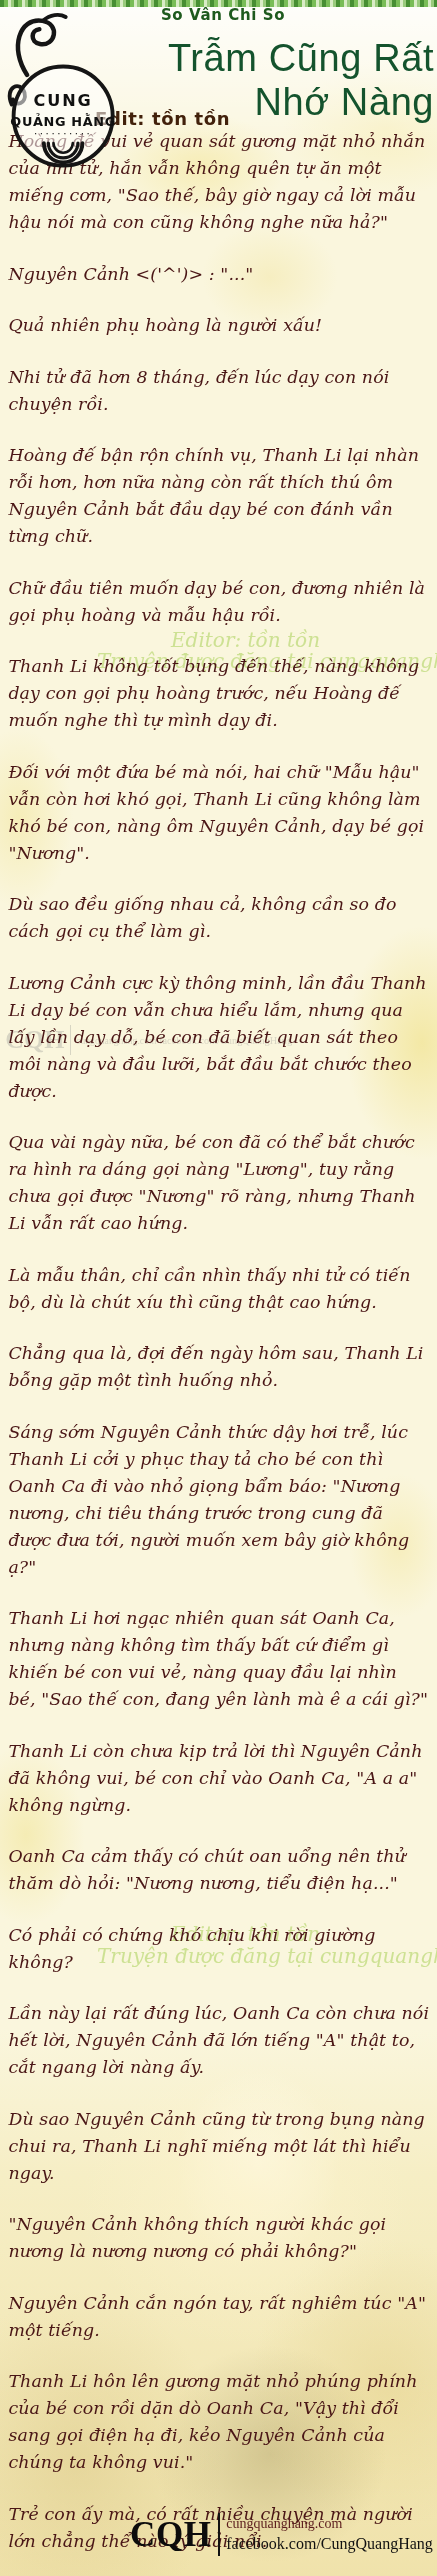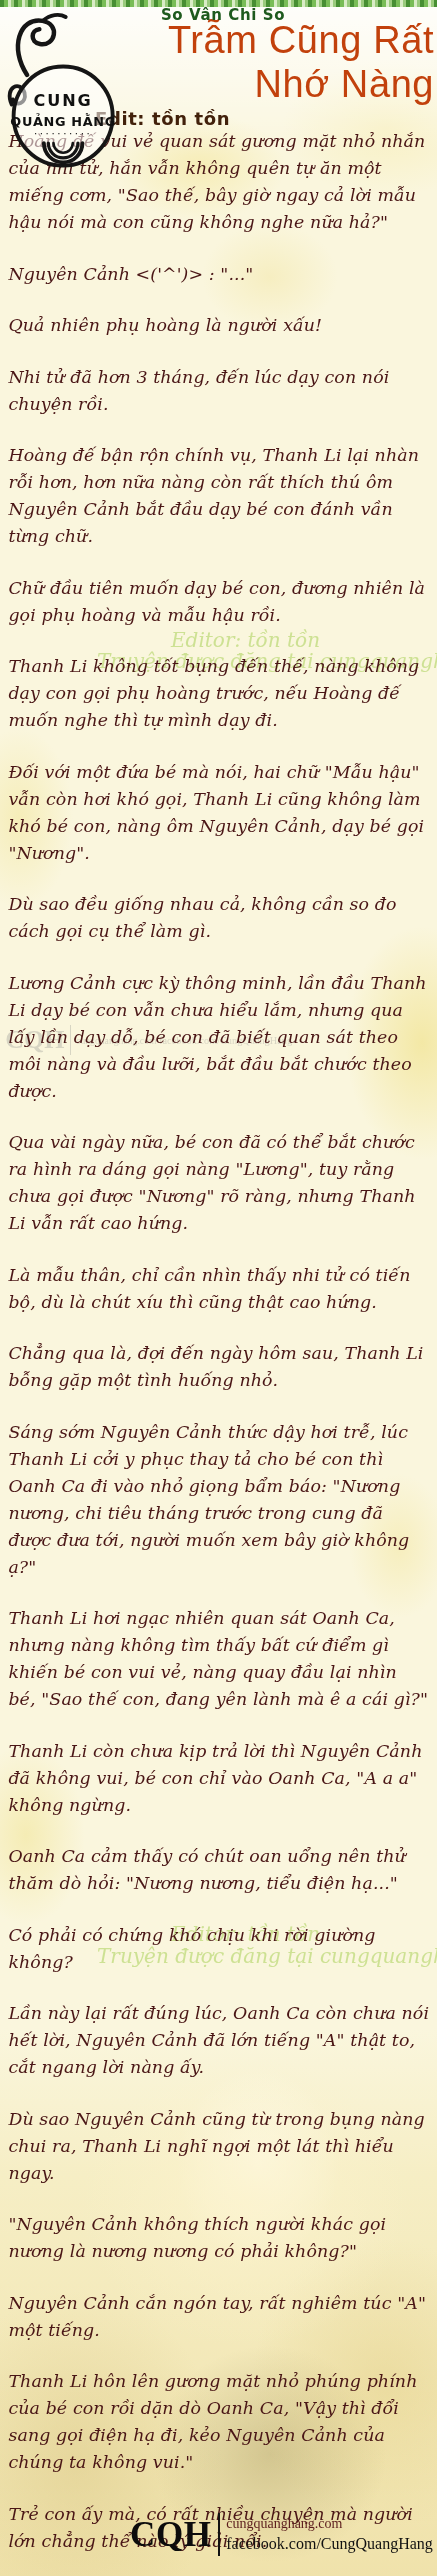--- a/index.html
+++ b/index.html
@@ -38,25 +38,25 @@
   .logo{position:absolute;left:5.2px;top:7.7px;z-index:4;}
   
   .author{
     position:absolute;left:107px;top:6.4px;width:232px;z-index:3;
     text-align:center;
     font-family:"DejaVu Sans", sans-serif;
     font-weight:bold;font-size:15px;color:#1e5a1e;letter-spacing:0.6px;
   }
   
   .title{
-    position:absolute;right:3.9px;top:18px;z-index:2;
+    position:absolute;right:3.9px;top:36px;z-index:2;
     text-align:right;
     font-family:"Liberation Sans", sans-serif;
     font-size:38px;line-height:44px;letter-spacing:0.6px;
-    color:#c2410c;white-space:nowrap;
+    color:#14532d;white-space:nowrap;
   }
   .edit{
     position:absolute;left:95px;top:108px;z-index:3;
     font-family:"DejaVu Sans", sans-serif;
     font-weight:bold;font-size:18px;color:#42210b;letter-spacing:0.6px;
   }
   
   .body-text{
     position:absolute;left:0;top:128px;width:438px;z-index:2;
     padding:0 8.4px;box-sizing:border-box;
@@ -145,37 +145,37 @@
     <span class="col">
       <span class="l1">cungquanghang.com</span>
       <span class="l2">facebook.com/CungQuangHang</span>
     </span>
   </div>
 
   <div class="body-text">
     <p>Hoàng đế vui vẻ quan sát gương mặt nhỏ nhắn của nhi tử, hắn vẫn không quên tự ăn một miếng cơm, "Sao thế, bây giờ ngay cả lời mẫu hậu nói mà con cũng không nghe nữa hả?"</p>
     <p>Nguyên Cảnh &lt;('^')&gt; : "..."</p>
     <p>Quả nhiên phụ hoàng là người xấu!</p>
-    <p>Nhi tử đã hơn 3 tháng, đến lúc dạy con nói chuyện rồi.</p>
+    <p>Nhi tử đã hơn 8 tháng, đến lúc dạy con nói chuyện rồi.</p>
     <p>Hoàng đế bận rộn chính vụ, Thanh Li lại nhàn rỗi hơn, hơn nữa nàng còn rất thích thú ôm Nguyên Cảnh bắt đầu dạy bé con đánh vần từng chữ.</p>
     <p>Chữ đầu tiên muốn dạy bé con, đương nhiên là gọi phụ hoàng và mẫu hậu rồi.</p>
     <p>Thanh Li không tốt bụng đến thế, nàng không dạy con gọi phụ hoàng trước, nếu Hoàng đế muốn nghe thì tự mình dạy đi.</p>
     <p>Đối với một đứa bé mà nói, hai chữ "Mẫu hậu" vẫn còn hơi khó gọi, Thanh Li cũng không làm khó bé con, nàng ôm Nguyên Cảnh, dạy bé gọi "Nương".</p>
     <p>Dù sao đều giống nhau cả, không cần so đo cách gọi cụ thể làm gì.</p>
     <p>Lương Cảnh cực kỳ thông minh, lần đầu Thanh Li dạy bé con vẫn chưa hiểu lắm, nhưng qua lấy lần dạy dỗ, bé con đã biết quan sát theo môi nàng và đầu lưỡi, bắt đầu bắt chước theo được.</p>
     <p>Qua vài ngày nữa, bé con đã có thể bắt chước ra hình ra dáng gọi nàng "Lương", tuy rằng chưa gọi được "Nương" rõ ràng, nhưng Thanh Li vẫn rất cao hứng.</p>
     <p>Là mẫu thân, chỉ cần nhìn thấy nhi tử có tiến bộ, dù là chút xíu thì cũng thật cao hứng.</p>
     <p>Chẳng qua là, đợi đến ngày hôm sau, Thanh Li bỗng gặp một tình huống nhỏ.</p>
     <p>Sáng sớm Nguyên Cảnh thức dậy hơi trễ, lúc Thanh Li cởi y phục thay tả cho bé con thì Oanh Ca đi vào nhỏ giọng bẩm báo: "Nương nương, chi tiêu tháng trước trong cung đã được đưa tới, người muốn xem bây giờ không ạ?"</p>
     <p>Thanh Li hơi ngạc nhiên quan sát Oanh Ca, nhưng nàng không tìm thấy bất cứ điểm gì khiến bé con vui vẻ, nàng quay đầu lại nhìn bé, "Sao thế con, đang yên lành mà ê a cái gì?"</p>
     <p>Thanh Li còn chưa kịp trả lời thì Nguyên Cảnh đã không vui, bé con chỉ vào Oanh Ca, "A a a" không ngừng.</p>
     <p>Oanh Ca cảm thấy có chút oan uổng nên thử thăm dò hỏi: "Nương nương, tiểu điện hạ..."</p>
     <p>Có phải có chứng khó chịu khi rời giường không?</p>
     <p>Lần này lại rất đúng lúc, Oanh Ca còn chưa nói hết lời, Nguyên Cảnh đã lớn tiếng "A" thật to, cắt ngang lời nàng ấy.</p>
-    <p>Dù sao Nguyên Cảnh cũng từ trong bụng nàng chui ra, Thanh Li nghĩ ngợi một lát thì hiểu ngay.</p>
+    <p>Dù sao Nguyên Cảnh cũng từ trong bụng nàng chui ra, Thanh Li nghĩ miếng một lát thì hiểu ngay.</p>
     <p>"Nguyên Cảnh không thích người khác gọi nương là nương nương có phải không?"</p>
     <p>Nguyên Cảnh cắn ngón tay, rất nghiêm túc "A" một tiếng.</p>
     <p>Thanh Li hôn lên gương mặt nhỏ phúng phính của bé con rồi dặn dò Oanh Ca, "Vậy thì đổi sang gọi điện hạ đi, kẻo Nguyên Cảnh của chúng ta không vui."</p>
     <p>Trẻ con ấy mà, có rất nhiều chuyện mà người lớn chẳng thể nào lý giải nổi.</p>
   </div>
 
   <div class="footer">
     <span class="abbr">CQH</span>
     <span class="bar"></span>
     <span class="col">

